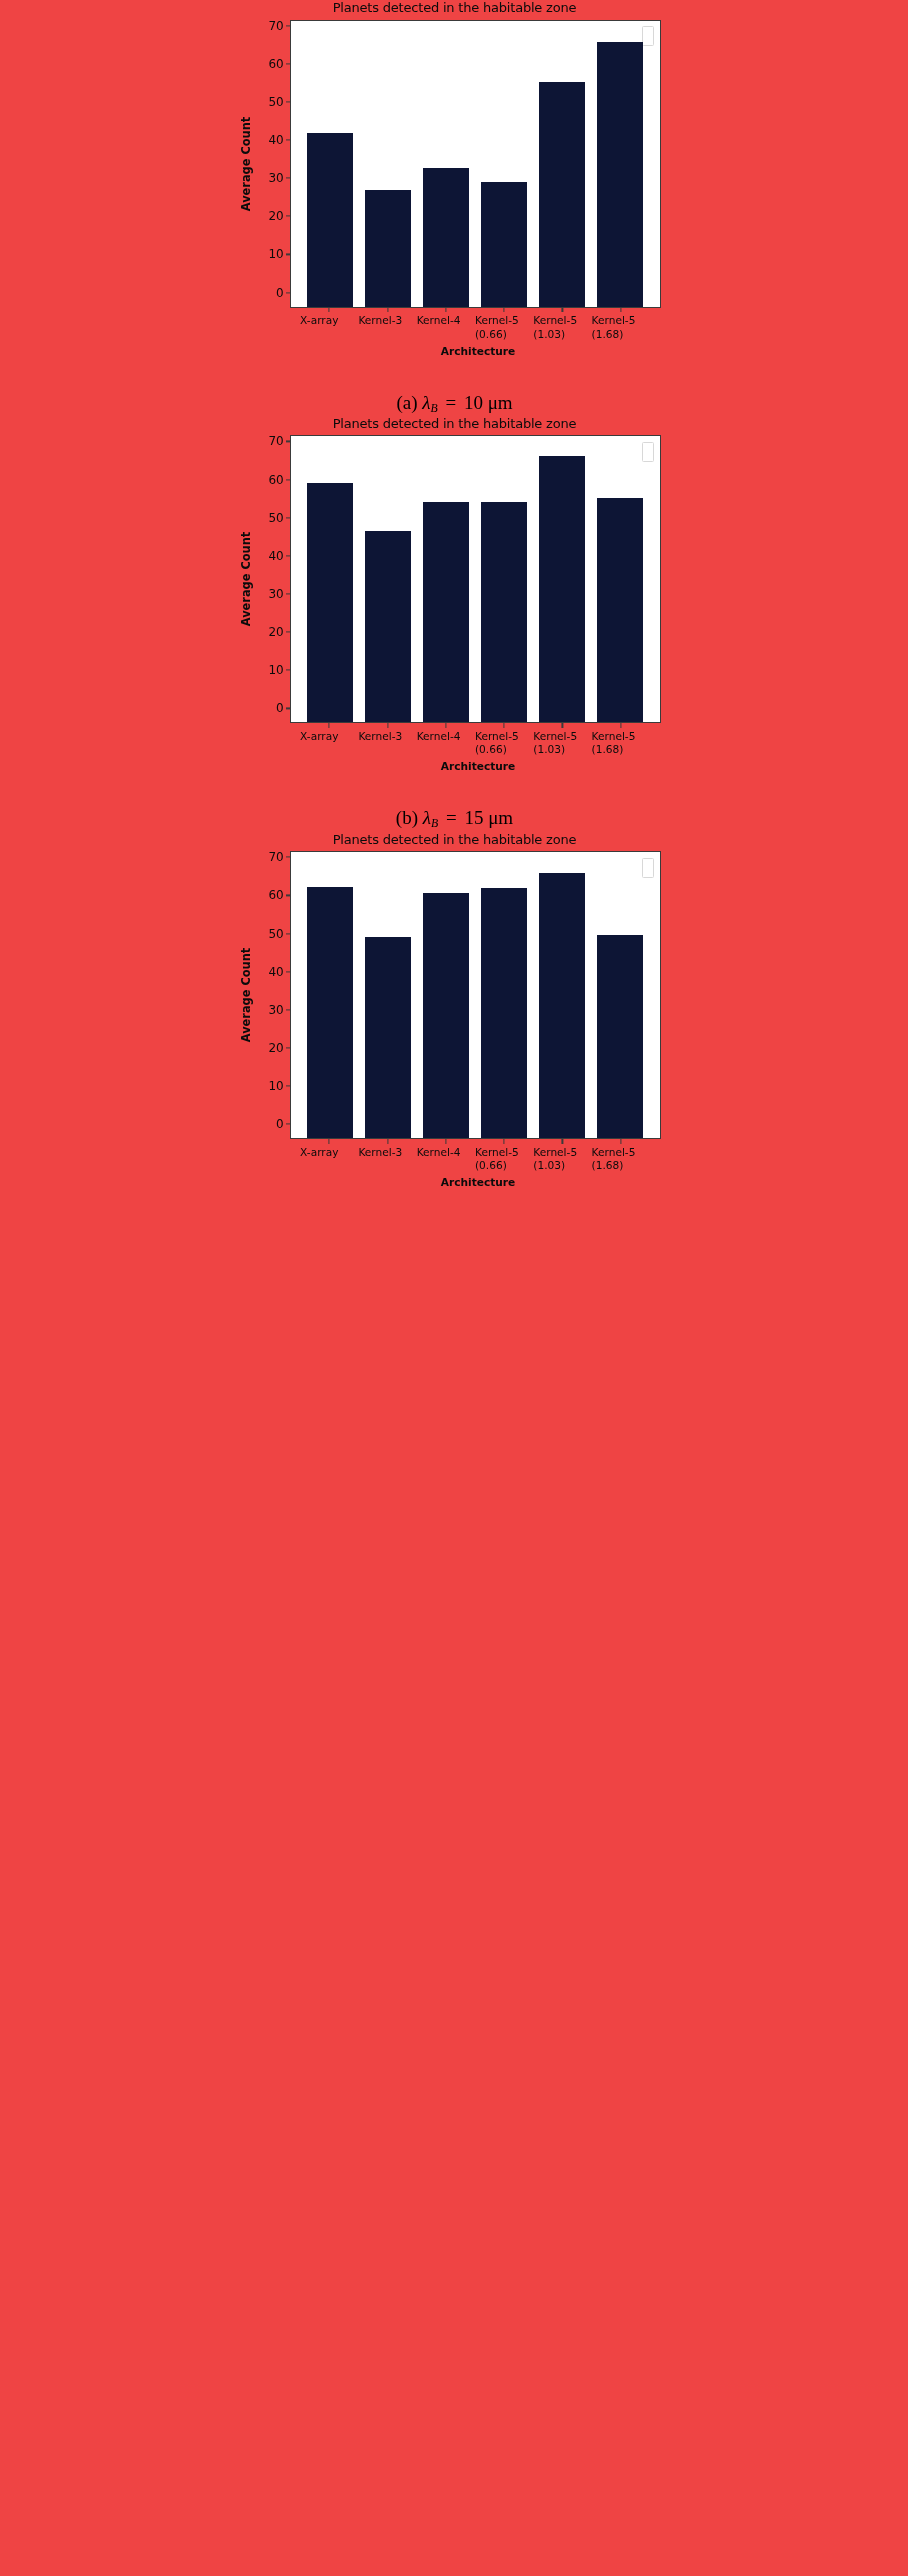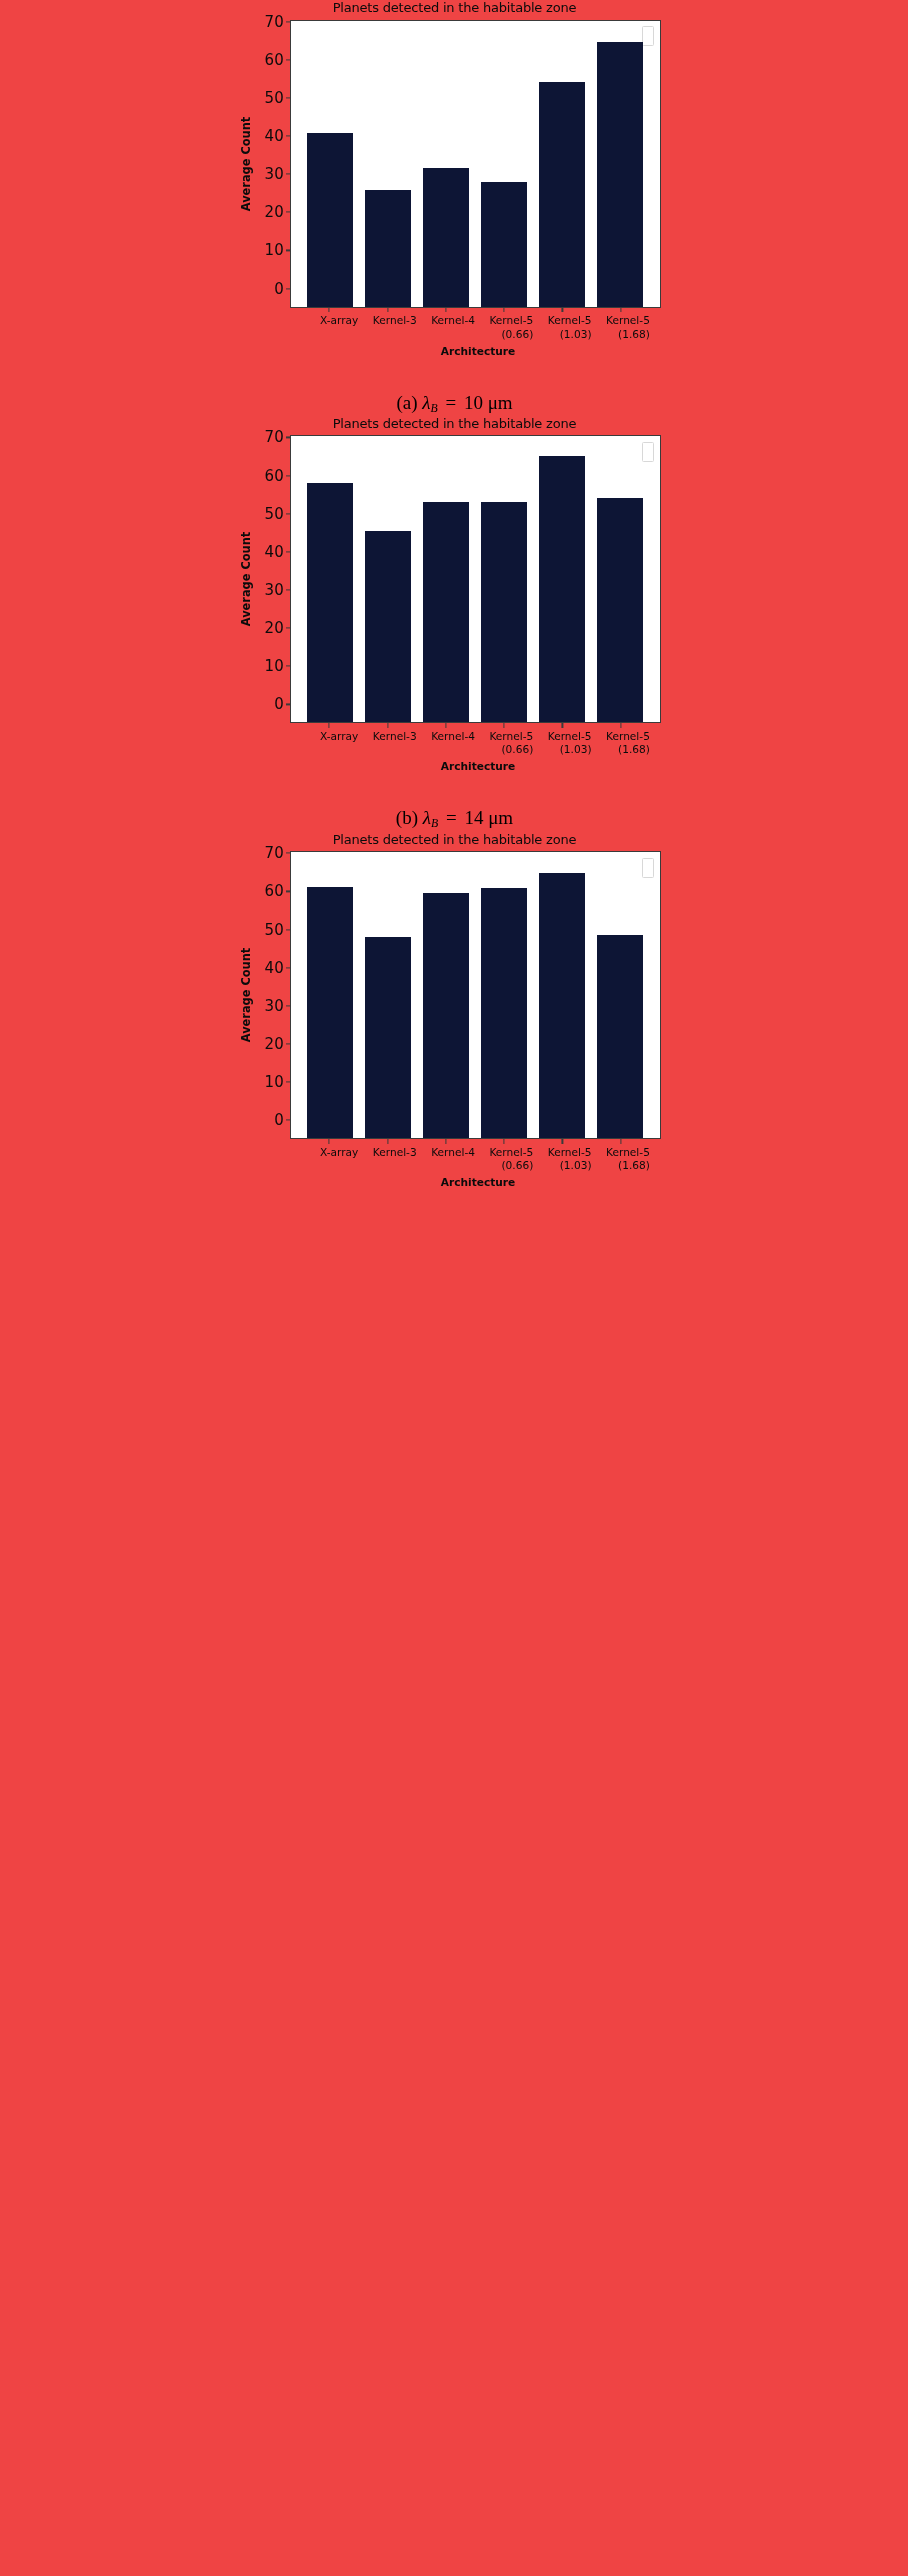--- a/index.html
+++ b/index.html
@@ -44,21 +44,21 @@
     border-right:1.2px solid #3a3a3a;
     background:#fff;
     box-sizing:border-box;
   }
 
   .ytick{
     position:absolute;
     right:100%;
     transform:translateY(-50%);
     white-space:nowrap;
-    font-size:15px;
+    font-size:12px;
     color:#0b0b0b;
     padding-right:6.8px;
     font-weight:500;
   }
   .ytick::after{
     content:"";
     position:absolute;
     right:0px;top:50%;
     width:4.5px;height:1.2px;
     background:#3a3a3a;
@@ -103,21 +103,21 @@
     padding-left:47px;padding-right:6px;
   }
   .xticks-inner{
     display:flex;
     justify-content:space-between;
     padding:0 10.6px;
     box-sizing:border-box;
   }
   .xtick{
     flex:1 1 0;
-    text-align:right;
+    text-align:left;
     font-size:10.6px;
     color:#0b0b0b;
     line-height:1.25;
     padding-top:6.8px;
     position:relative;
   }
   .xtick::before{
     content:"";
     position:absolute;
     top:0;left:50%;
@@ -263,21 +263,21 @@
           <div class="xtick"><span>Kernel-5</span><span class="sub">(1.03)</span></div>
           <div class="xtick"><span>Kernel-5</span><span class="sub">(1.68)</span></div>
         </div>
       </div>
       <div class="xlabel">Architecture</div>
     </div>
     <div class="caption">
       <span>(b)</span>
       <span class="lam">λ</span><span class="sub">B</span>
       <span class="eq">=</span>
-      <span>14 μm</span>
+      <span>15 μm</span>
     </div>
   </div>
 
   <div class="panel">
     <div class="figure">
       <div class="chart-title">Planets detected in the habitable zone</div>
       <div class="plot-wrap">
         <div class="ylabel">
             <span>Average Count</span>
           </div>

